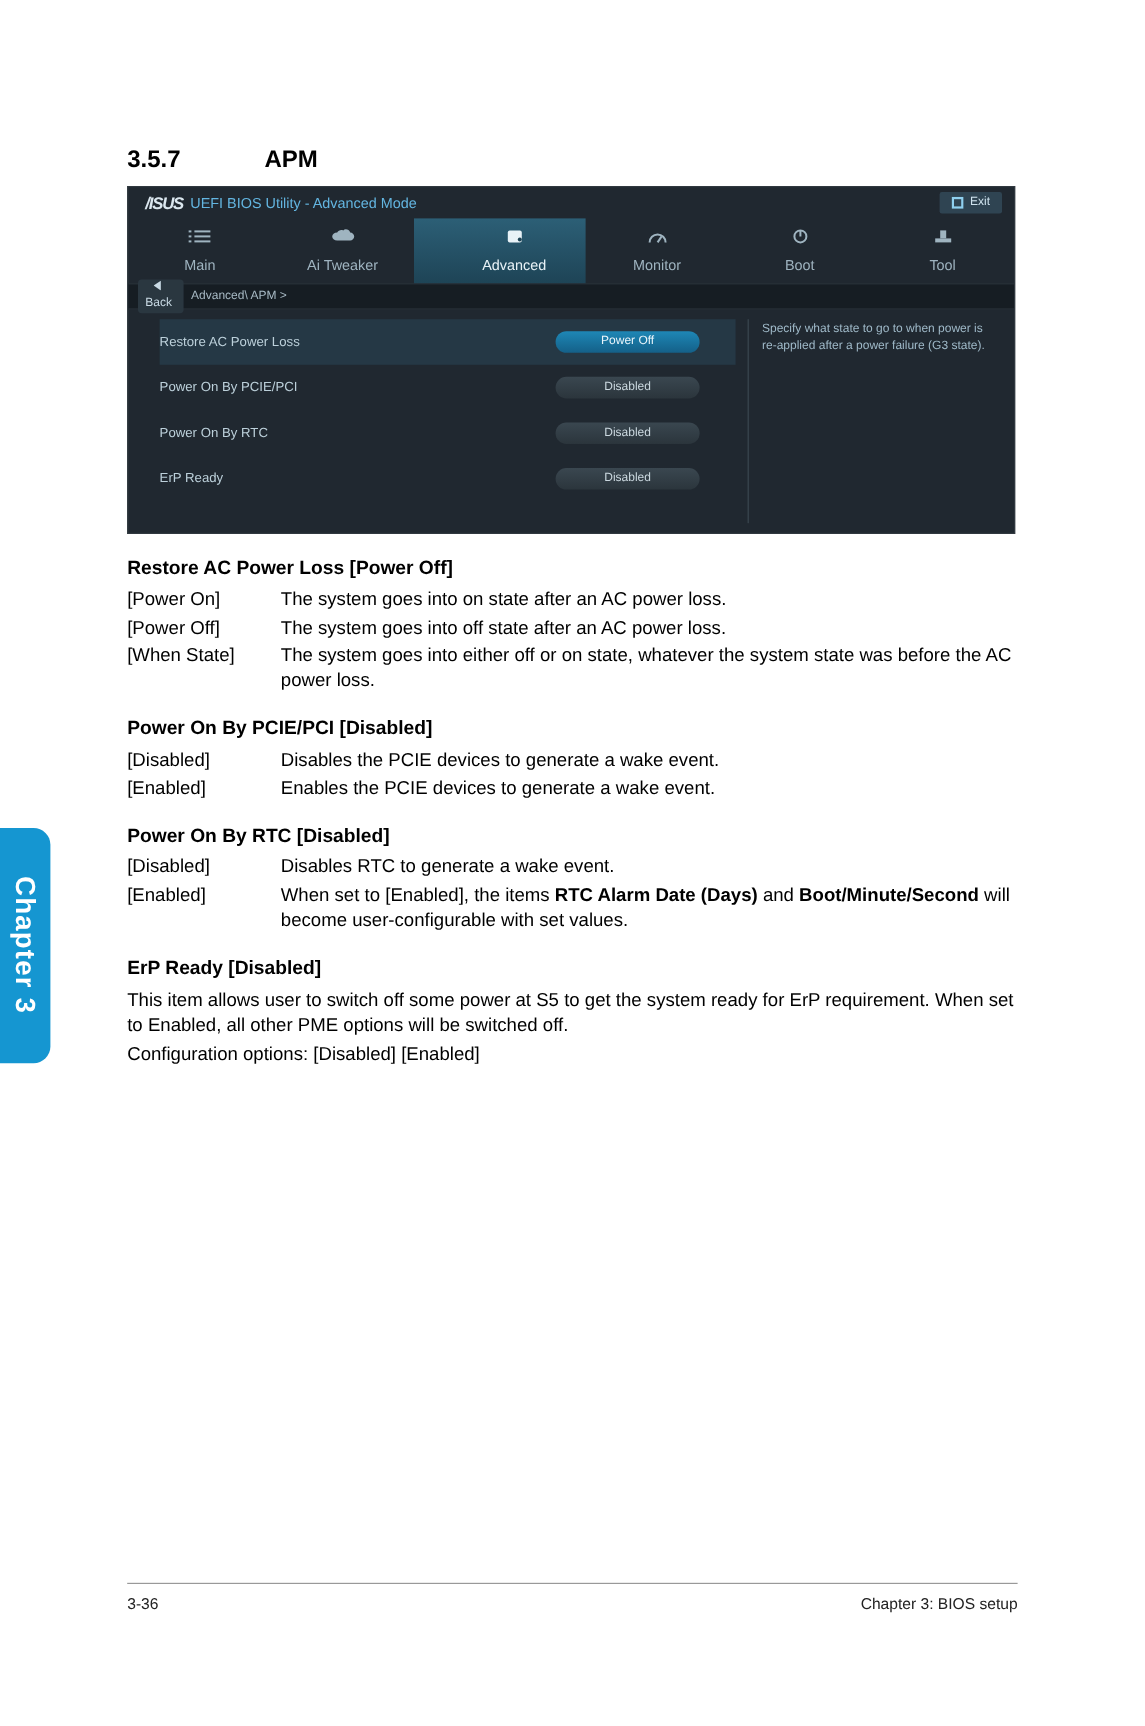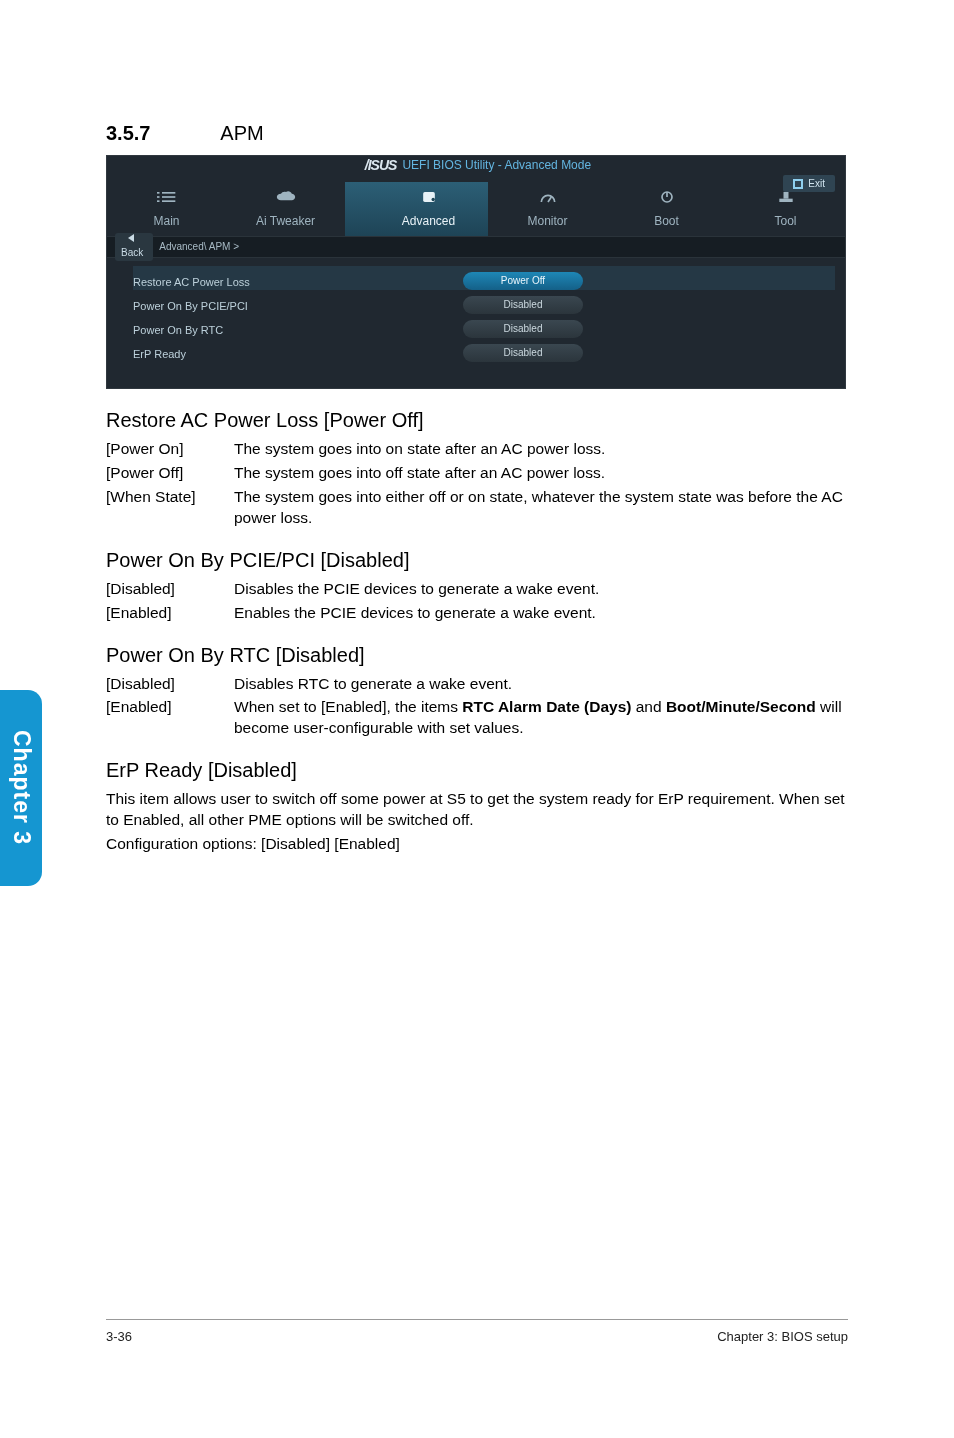--- a/index.html
+++ b/index.html
@@ -16,37 +16,36 @@
   .page {
     padding: 120px 106px 0 106px;
   }
   .sect-num {
     font-weight: bold;
     font-size: 20px;
     display: inline-block;
     width: 110px;
   }
   .sect-title {
-    font-weight: normal;
+    font-weight: bold;
     font-size: 20px;
     display: inline-block;
   }
   .screenshot {
     margin-top: 8px;
     width: 740px;
     background: #202830;
     border: 1px solid #30383f;
     font-size: 11px;
   }
   .ss-top {
     display: flex;
     align-items: center;
     height: 26px;
     padding: 0 10px 0 14px;
-    flex-direction: column;
   }
   .asus-logo {
     font-weight: bold;
     font-style: italic;
     letter-spacing: -1px;
     color: #dbe7ef;
     font-size: 14px;
     display: flex;
     align-items: center;
     gap: 6px;
@@ -118,22 +117,22 @@
     display: flex;
   }
   .settings {
     flex: 1;
     padding: 8px 10px 26px 26px;
     color: #bcd0da;
     font-size: 11px;
   }
   .row {
     display: flex;
-    align-items: flex-end;
-    height: 24px;
+    align-items: center;
+    height: 38px;
   }
   .row.sel {
     background: #253845;
   }
   .row .rlabel { flex: 0 0 330px; }
   .valcap {
     width: 120px;
     height: 18px;
     border-radius: 9px;
     display: flex;
@@ -161,22 +160,22 @@
     content: "";
     position: absolute;
     left: 0;
     top: 8px;
     bottom: 8px;
     width: 1px;
     background: #3a4750;
   }
 
   .h3 {
-    font-weight: normal;
-    font-size: 20px;
+    font-weight: bold;
+    font-size: 16px;
     margin-top: 18px;
     margin-bottom: 5px;
   }
   .deflist {
     margin-bottom: 2px;
   }
   .defrow {
     display: flex;
     align-items: flex-start;
     margin-bottom: 3px;
@@ -319,20 +318,23 @@
         </div>
         <div class="row">
           <span class="rlabel">Power On By RTC</span>
           <span class="valcap disabled">Disabled</span>
         </div>
         <div class="row">
           <span class="rlabel">ErP Ready</span>
           <span class="valcap disabled">Disabled</span>
         </div>
       </div>
+      <div class="helppane">
+        <span>Specify what state to go to when power is re-applied after a power failure (G3 state).</span>
+      </div>
     </div>
   </div>
 
   <div class="h3">Restore AC Power Loss [Power Off]</div>
   <div class="deflist">
     <div class="defrow">
       <span class="defkey">[Power On]</span>
       <span class="defval">The system goes into on state after an AC power loss.</span>
     </div>
     <div class="defrow">

